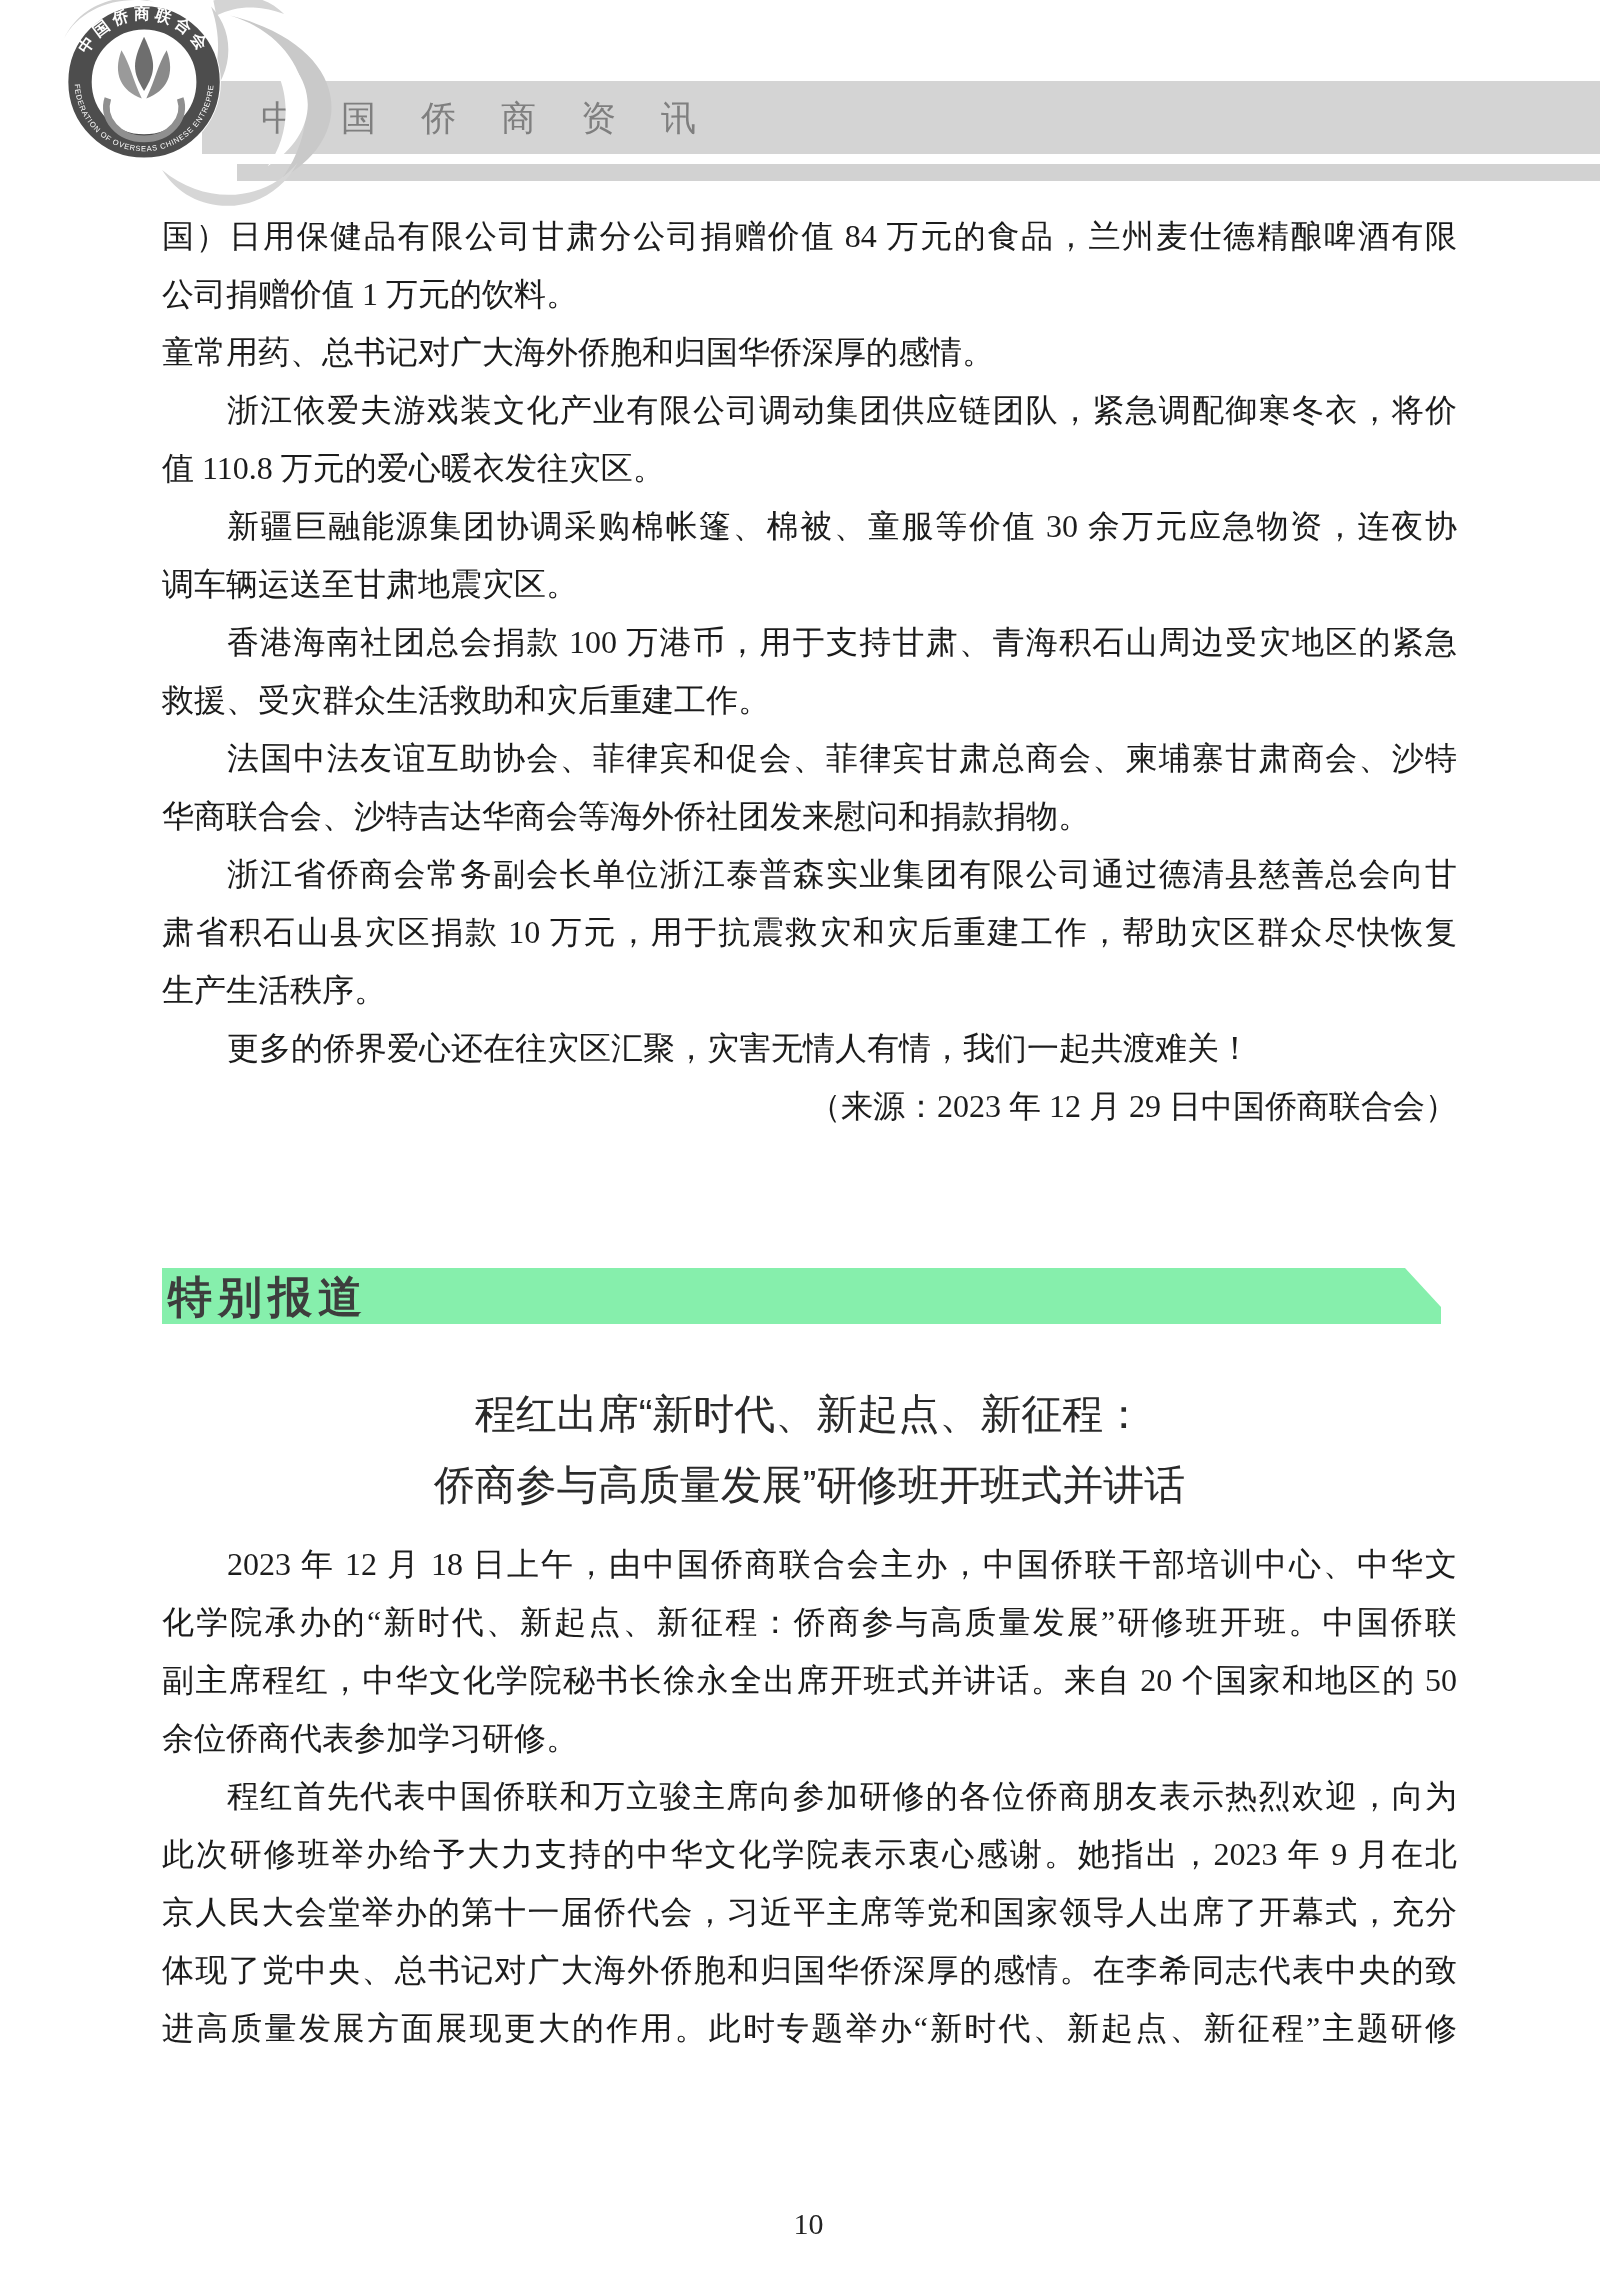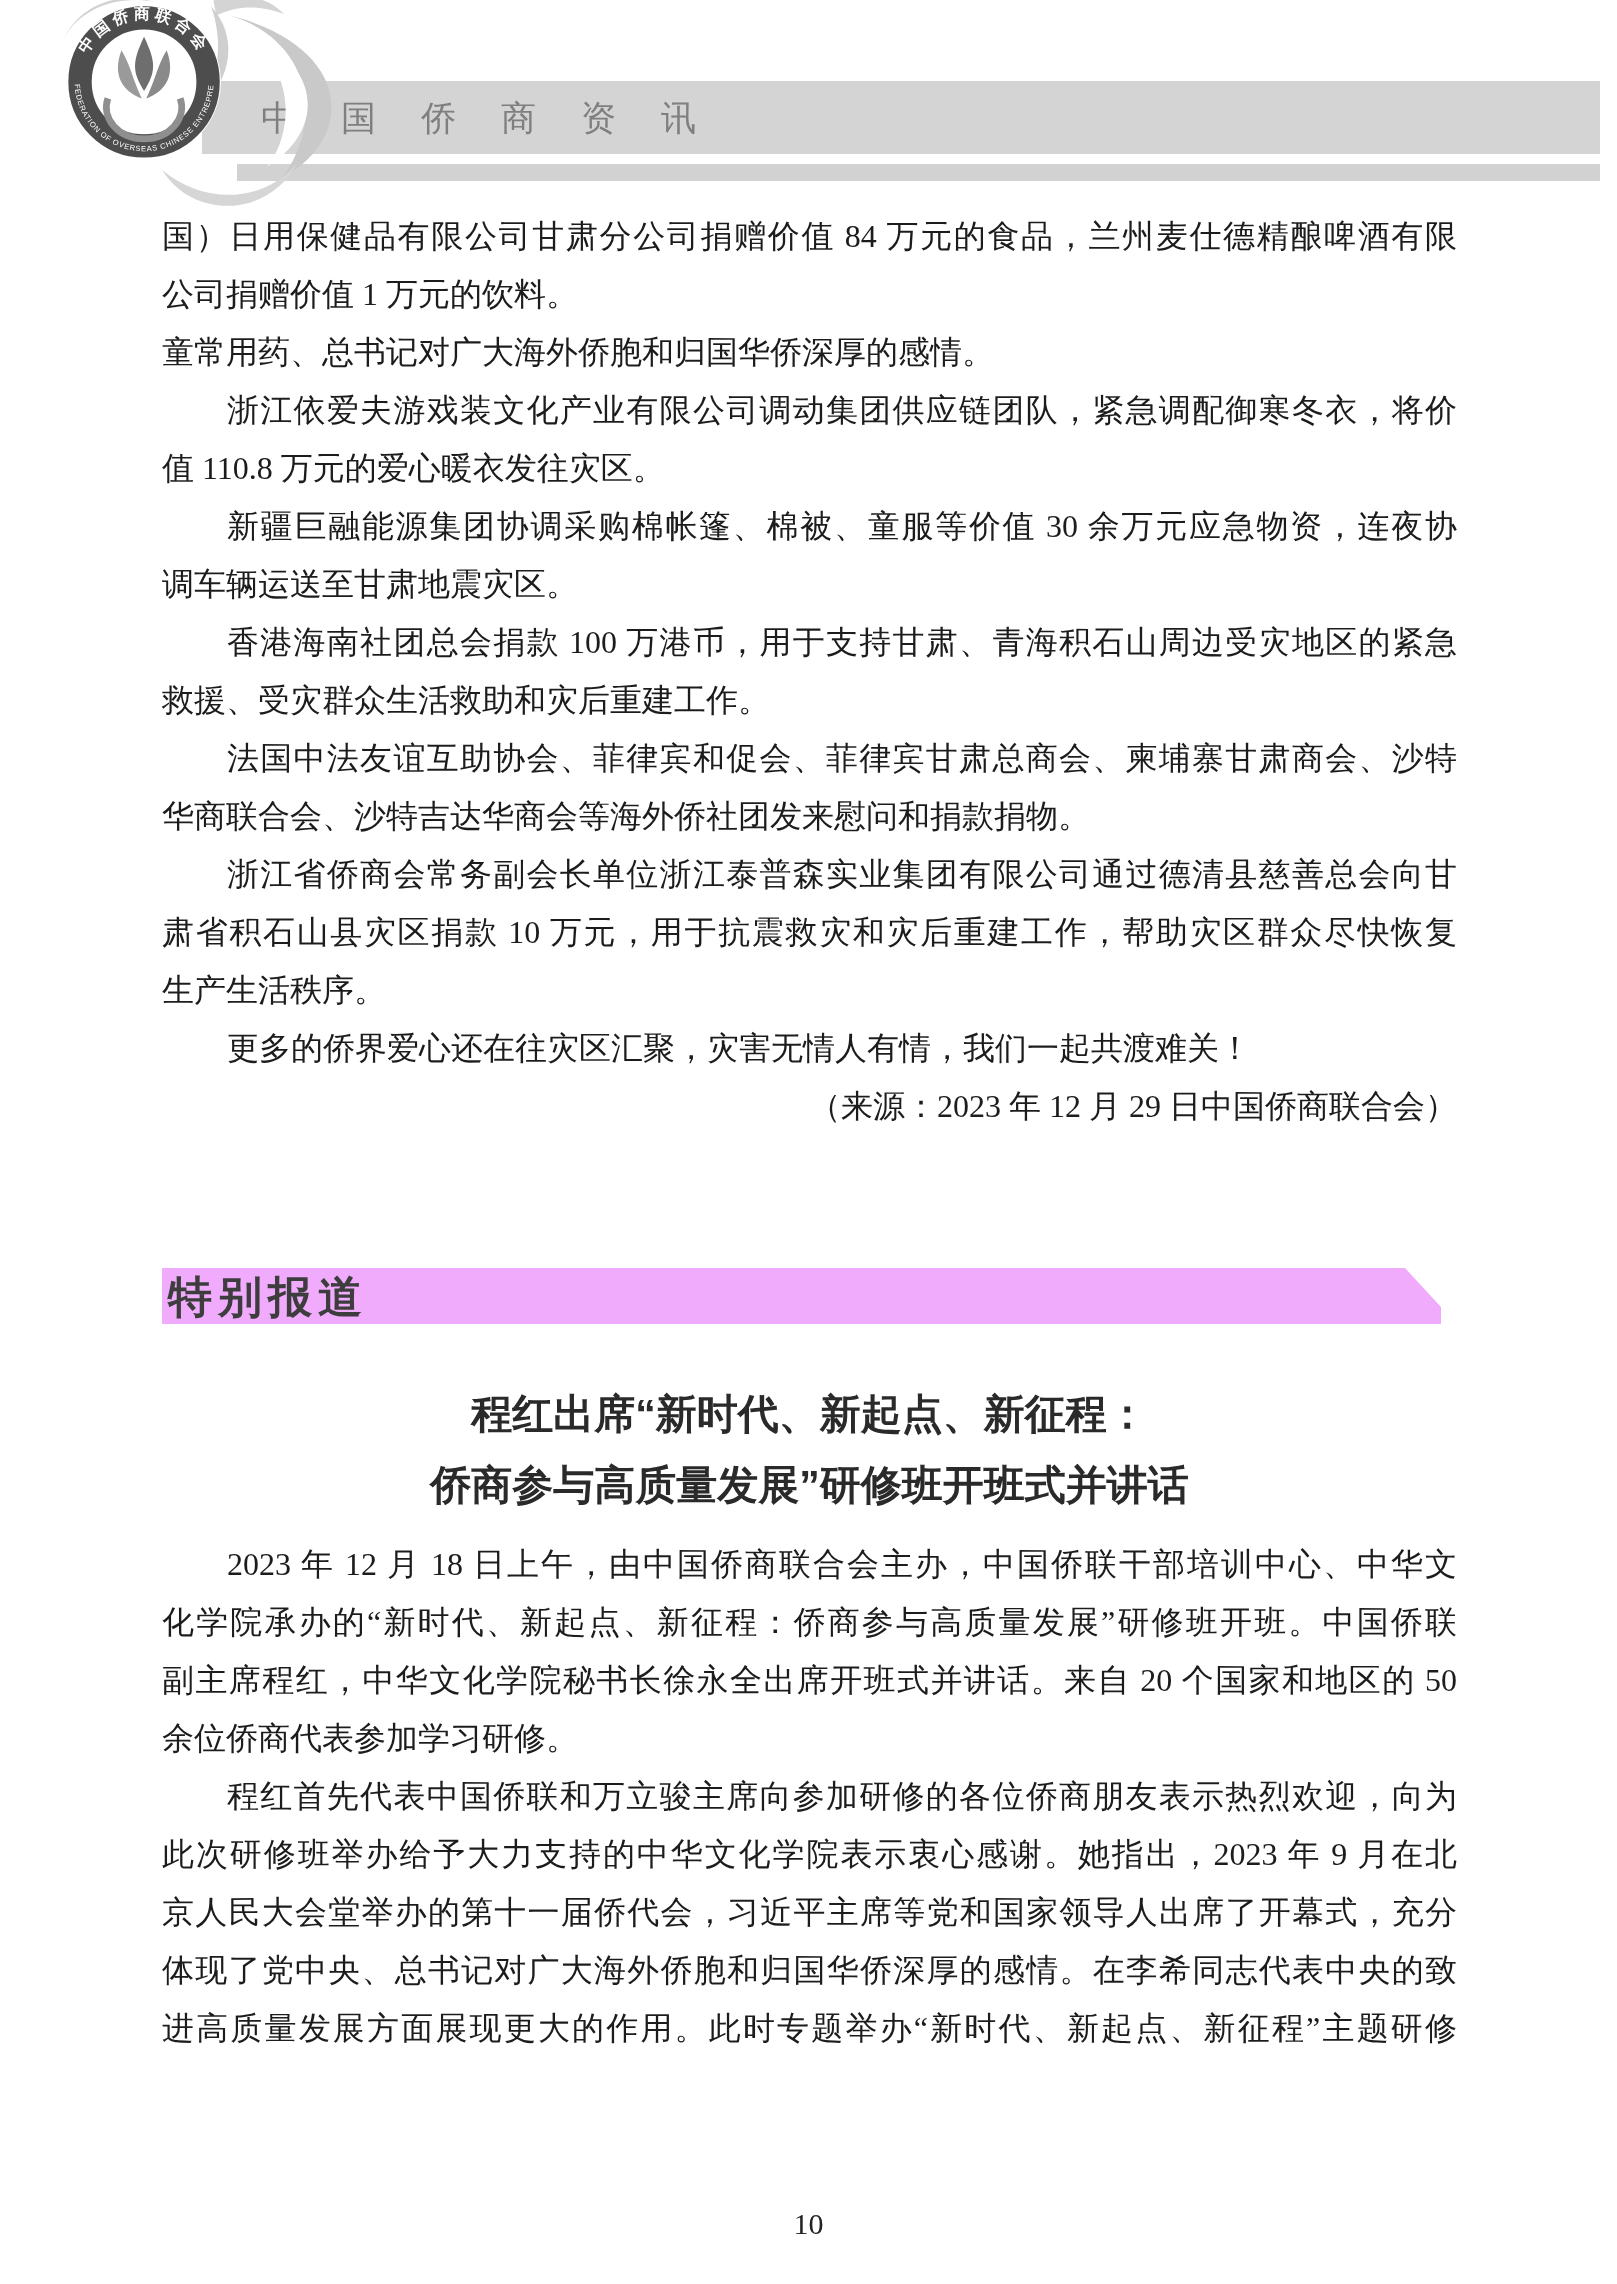--- a/index.html
+++ b/index.html
@@ -33,32 +33,32 @@
     text-align:justify;text-align-last:justify;
   }
   .ln.indent{padding-left:65px;}
   .ln.end{text-align-last:left;}
   .ln.right-ln{text-align-last:right;}
   #article1{top:207px;}
   #article2{top:1535px;}
   
   .sp-bar{
     position:absolute;left:162px;top:1268px;width:1279px;height:56px;
-    background:#f0abfc;
+    background:#86efac;
     clip-path:polygon(0 0,1243px 0,1279px 39px,1279px 56px,0 56px);
   }
   .sp-label{
     position:absolute;left:6px;top:0;height:56px;line-height:59px;
     font-size:44px;font-weight:700;color:#3d3d3d;letter-spacing:6px;
     font-family:"Liberation Serif","DejaVu Serif",serif;
   }
   
   #title-block{top:1379px;}
   .title-ln{
-    height:71px;line-height:71px;font-size:41px;font-weight:700;
+    height:71px;line-height:71px;font-size:41px;font-weight:400;
     color:#2a2a2a;text-align:center;
     font-family:"Liberation Sans","DejaVu Sans",sans-serif;
   }
   
   .page-number{
     position:absolute;left:0;top:2207px;width:1617px;height:45px;
     text-align:center;font-size:30px;color:#222222;
   }
 </style>
 </head>

